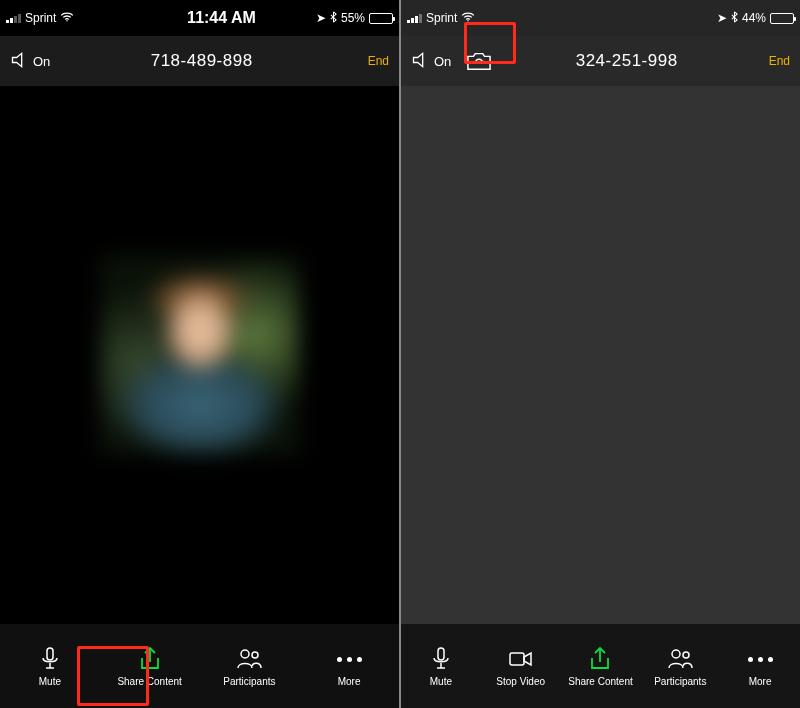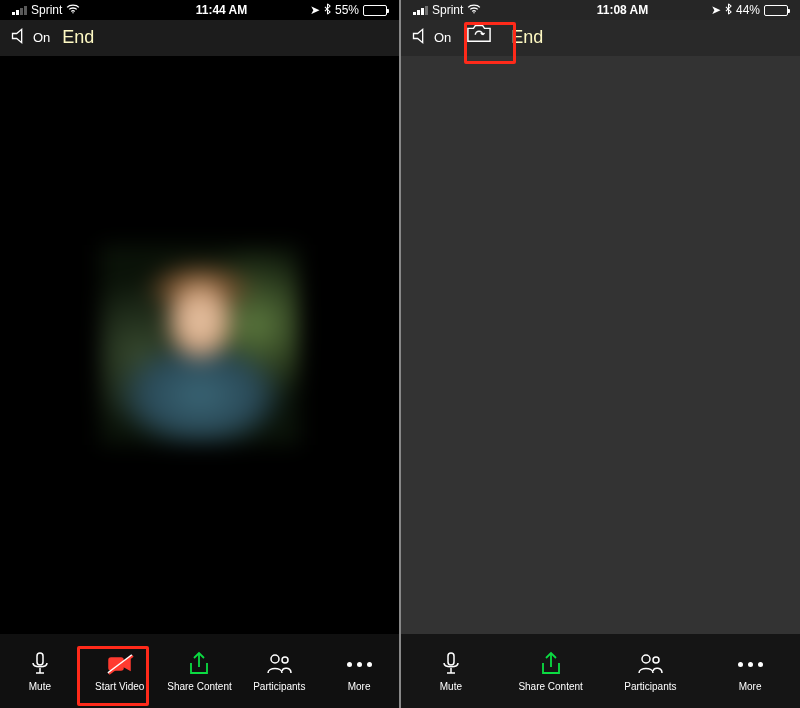--- a/index.html
+++ b/index.html
@@ -19,63 +19,63 @@
       flex-direction: column;
       position: relative;
       overflow: hidden;
     }
     .phone.right {
       background: #333;
     }
 
     
     .status-bar {
-      height: 20px;
+      height: 36px;
       background: rgba(0,0,0,0.25);
       display: flex;
       align-items: center;
       justify-content: space-between;
-      padding: 0 12px;
+      padding: 0 6px;
       font-size: 12px;
       color: #fff;
       position: relative;
       z-index: 10;
     }
     .status-left, .status-right { display: flex; align-items: center; gap: 4px; }
-    .status-center { position:absolute; left:0; right:0; text-align:center; font-weight:600; font-size:12px;margin-left:44px;}
+    .status-center { position:absolute; left:0; right:0; text-align:center; font-weight:600; font-size:16px;margin-left:44px;}
     .signal-bars { display:flex; align-items:flex-end; gap:1px; height:10px;}
     .signal-bars span { width:3px; background:#fff; display:block;}
     .signal-bars .b1{height:3px;} .signal-bars .b2{height:5px;} .signal-bars .b3{height:7px;background:rgba(255,255,255,0.35);} .signal-bars .b4{height:9px;background:rgba(255,255,255,0.35);}
     .phone.right .signal-bars .b3{background:#fff;} .phone.right .signal-bars .b4{background:rgba(255,255,255,0.35);}
     .wifi-icon svg { width:14px; height:10px; }
     .nav-arrow { font-size:12px; }
     .bt-icon svg{ width:7px; height:12px;}
     .battery-wrap{display:flex;align-items:center;gap:2px;}
     .battery{ width:24px; height:11px; border:1px solid #fff; border-radius:2px; position:relative; padding:1px;}
     .battery::after{content:'';position:absolute;right:-3px;top:3px;width:2px;height:4px;background:#fff;border-radius:0 1px 1px 0;}
     .battery-fill{height:100%;background:#fff;border-radius:1px;}
 
     
     .top-bar {
-      height: 36px;
+      height: 50px;
       background: rgba(40,40,40,0.92);
       display:flex;
-      align-items:flex-end;
+      align-items:center;
       padding: 8px 10px;
       gap:8px;
       color:#fff;
       z-index:10;
     }
     .phone.left .top-bar { background: rgba(30,30,30,0.95); }
     .speaker-group{display:flex;align-items:center;gap:3px; font-size:13px;}
     .speaker-icon svg{width:20px;height:18px;}
     .flip-cam{ width:40px; height:30px; display:flex; align-items:center; justify-content:center;}
     .flip-cam svg{width:30px;height:24px;}
     .meeting-id{ flex:1; text-align:center; font-size:17px; font-weight:400; letter-spacing:0.5px; white-space:nowrap;}
-    .end-btn{ color:#fef9c3; font-size:18px; font-weight:400; min-width:36px; text-align:right;}
+    .end-btn{ color:#eab308; font-size:12px; font-weight:400; min-width:36px; text-align:right;}
 
     
     .main{ flex:1; position:relative; overflow:hidden;}
     .phone.left .main{ background:#000; display:flex; align-items:center; justify-content:center;}
     .avatar-blur{
       width:200px; height:200px;
       background:
         radial-gradient(ellipse 60px 70px at 50% 38%, #e8c7a8 0%, #d5a986 35%, rgba(60,40,30,0) 65%),
         radial-gradient(ellipse 80px 40px at 50% 22%, #8c6239 0%, #6a4a2a 40%, rgba(0,0,0,0) 70%),
         radial-gradient(ellipse 110px 70px at 50% 75%, #3a6575 0%, #2a4a58 50%, rgba(0,0,0,0) 80%),
@@ -93,21 +93,21 @@
         radial-gradient(ellipse 40px 20px at 50% 66%, #d59a8a 0%, rgba(213,154,138,0) 70%),
         radial-gradient(ellipse 220px 120px at 50% 95%, #2a2a2a 0%, #1a1a1a 50%, rgba(0,0,0,0) 80%),
         linear-gradient(180deg, #9aa0a2 0%, #8e9598 30%, #7a8388 100%);
       filter: blur(12px);
       transform: scale(1.05);
     }
     .phone.right .main-wrap{flex:1;position:relative;overflow:hidden;}
 
     
     .toolbar{
-      height:74px;
+      height:84px;
       background: rgba(20,20,20,0.95);
       display:flex;
       align-items:center;
       justify-content:space-around;
       z-index:10;
     }
     .phone.left .toolbar{ background:#101010;}
     .tb-item{
       flex:1;
       display:flex;
@@ -163,49 +163,39 @@
     </div>
   </div>
 
   <div class="top-bar">
     <div class="speaker-group">
       <span class="speaker-icon"><svg viewBox="0 0 24 20" fill="none" stroke="#fff" stroke-width="1.6">
             <path d="M3 7 L3 13 L8 13 L14 18 L14 2 L8 7 Z"></path>
           </svg></span>
       <span>On</span>
     </div>
+    <div class="meeting-id">718-489-898</div>
     <div class="end-btn">End</div>
   </div>
 
   <div class="main">
     <div class="avatar-blur"></div>
   </div>
 
   <div class="toolbar">
     <div class="tb-item">
       <div class="tb-icon">
           <svg viewBox="0 0 28 26" fill="none" stroke="#fff" stroke-width="1.5">
             <rect x="11" y="2" width="6" height="12" rx="3"></rect>
             <path d="M7 12 C7 17 21 17 21 12"></path>
             <path d="M14 17 L14 22"></path>
             <path d="M10 22 L18 22"></path>
           </svg>
         </div>
       <div class="tb-label">Mute</div>
-    </div>
-    <div class="tb-item">
-      <div class="tb-icon">
-          <svg viewBox="0 0 28 26" fill="#ff3b30" stroke="#ff3b30" stroke-width="1.5">
-            <rect x="3" y="7" width="14" height="12" rx="2"></rect>
-            <path d="M17 11 L24 7 L24 19 L17 15 Z"></path>
-            <line x1="2" y1="22" x2="26" y2="4" stroke="#fff" stroke-width="2"></line>
-            <line x1="3" y1="23" x2="27" y2="5" stroke="#ff3b30" stroke-width="2"></line>
-          </svg>
-        </div>
-      <div class="tb-label">Start Video</div>
     </div>
     <div class="tb-item share">
       <div class="tb-icon">
           <svg viewBox="0 0 28 26" fill="none" stroke="#0bdc42" stroke-width="1.8">
             <path d="M14 16 L14 3"></path>
             <path d="M9 7 L14 2 L19 7"></path>
             <path d="M6 12 L6 22 L22 22 L22 12"></path>
           </svg>
         </div>
       <div class="tb-label">Share Content</div>
@@ -244,21 +234,20 @@
           <span class="b4"></span>
         </span>
       <span>Sprint</span>
       <span class="wifi-icon"><svg viewBox="0 0 16 12" fill="none" stroke="#fff" stroke-width="1.6">
             <path d="M1 4 C4 0.5 12 0.5 15 4"></path>
             <path d="M3.5 6.5 C5.5 4.2 10.5 4.2 12.5 6.5"></path>
             <path d="M6 9 C7 8 9 8 10 9"></path>
             <circle cx="8" cy="10.5" r="0.8" fill="#fff" stroke="none"></circle>
           </svg></span>
     </div>
-    <div class="status-center">11:08 AM</div>
     <div class="status-right">
       <span class="nav-arrow">➤</span>
       <span class="bt-icon"><svg viewBox="0 0 8 14" fill="none" stroke="#fff" stroke-width="1.2">
             <path d="M4 1 L4 13 M4 1 L7 3.5 L1 9.5 M4 13 L7 10.5 L1 4.5"></path>
           </svg></span>
       <span>44%</span>
       <span class="battery-wrap">
           <span class="battery"><span class="battery-fill" style="width: 79%;"></span></span>
         </span>
     </div>
@@ -271,39 +260,49 @@
           </svg></span>
       <span>On</span>
     </div>
     <div class="flip-cam">
       <svg viewBox="0 0 32 26" fill="none" stroke="#fff" stroke-width="1.6">
           <path d="M4 8 L4 22 L28 22 L28 8 L22 8 L20 5 L12 5 L10 8 Z"></path>
           <path d="M12 15 A4 4 0 1 1 20 15"></path>
           <path d="M20 15 L22 13 M20 15 L18 13"></path>
         </svg>
     </div>
+    <div class="meeting-id">324-251-998</div>
     <div class="end-btn">End</div>
   </div>
 
   <div class="main-wrap">
     <div class="main"></div>
   </div>
 
   <div class="toolbar">
     <div class="tb-item">
       <div class="tb-icon">
           <svg viewBox="0 0 28 26" fill="none" stroke="#fff" stroke-width="1.5">
             <rect x="11" y="2" width="6" height="12" rx="3"></rect>
             <path d="M7 12 C7 17 21 17 21 12"></path>
             <path d="M14 17 L14 22"></path>
             <path d="M10 22 L18 22"></path>
           </svg>
         </div>
       <div class="tb-label">Mute</div>
     </div>
+    <div class="tb-item">
+      <div class="tb-icon">
+          <svg viewBox="0 0 28 26" fill="none" stroke="#fff" stroke-width="1.5">
+            <rect x="3" y="7" width="14" height="12" rx="2"></rect>
+            <path d="M17 11 L24 7 L24 19 L17 15 Z"></path>
+          </svg>
+        </div>
+      <div class="tb-label">Stop Video</div>
+    </div>
     <div class="tb-item share">
       <div class="tb-icon">
           <svg viewBox="0 0 28 26" fill="none" stroke="#0bdc42" stroke-width="1.8">
             <path d="M14 16 L14 3"></path>
             <path d="M9 7 L14 2 L19 7"></path>
             <path d="M6 12 L6 22 L22 22 L22 12"></path>
           </svg>
         </div>
       <div class="tb-label">Share Content</div>
     </div>

